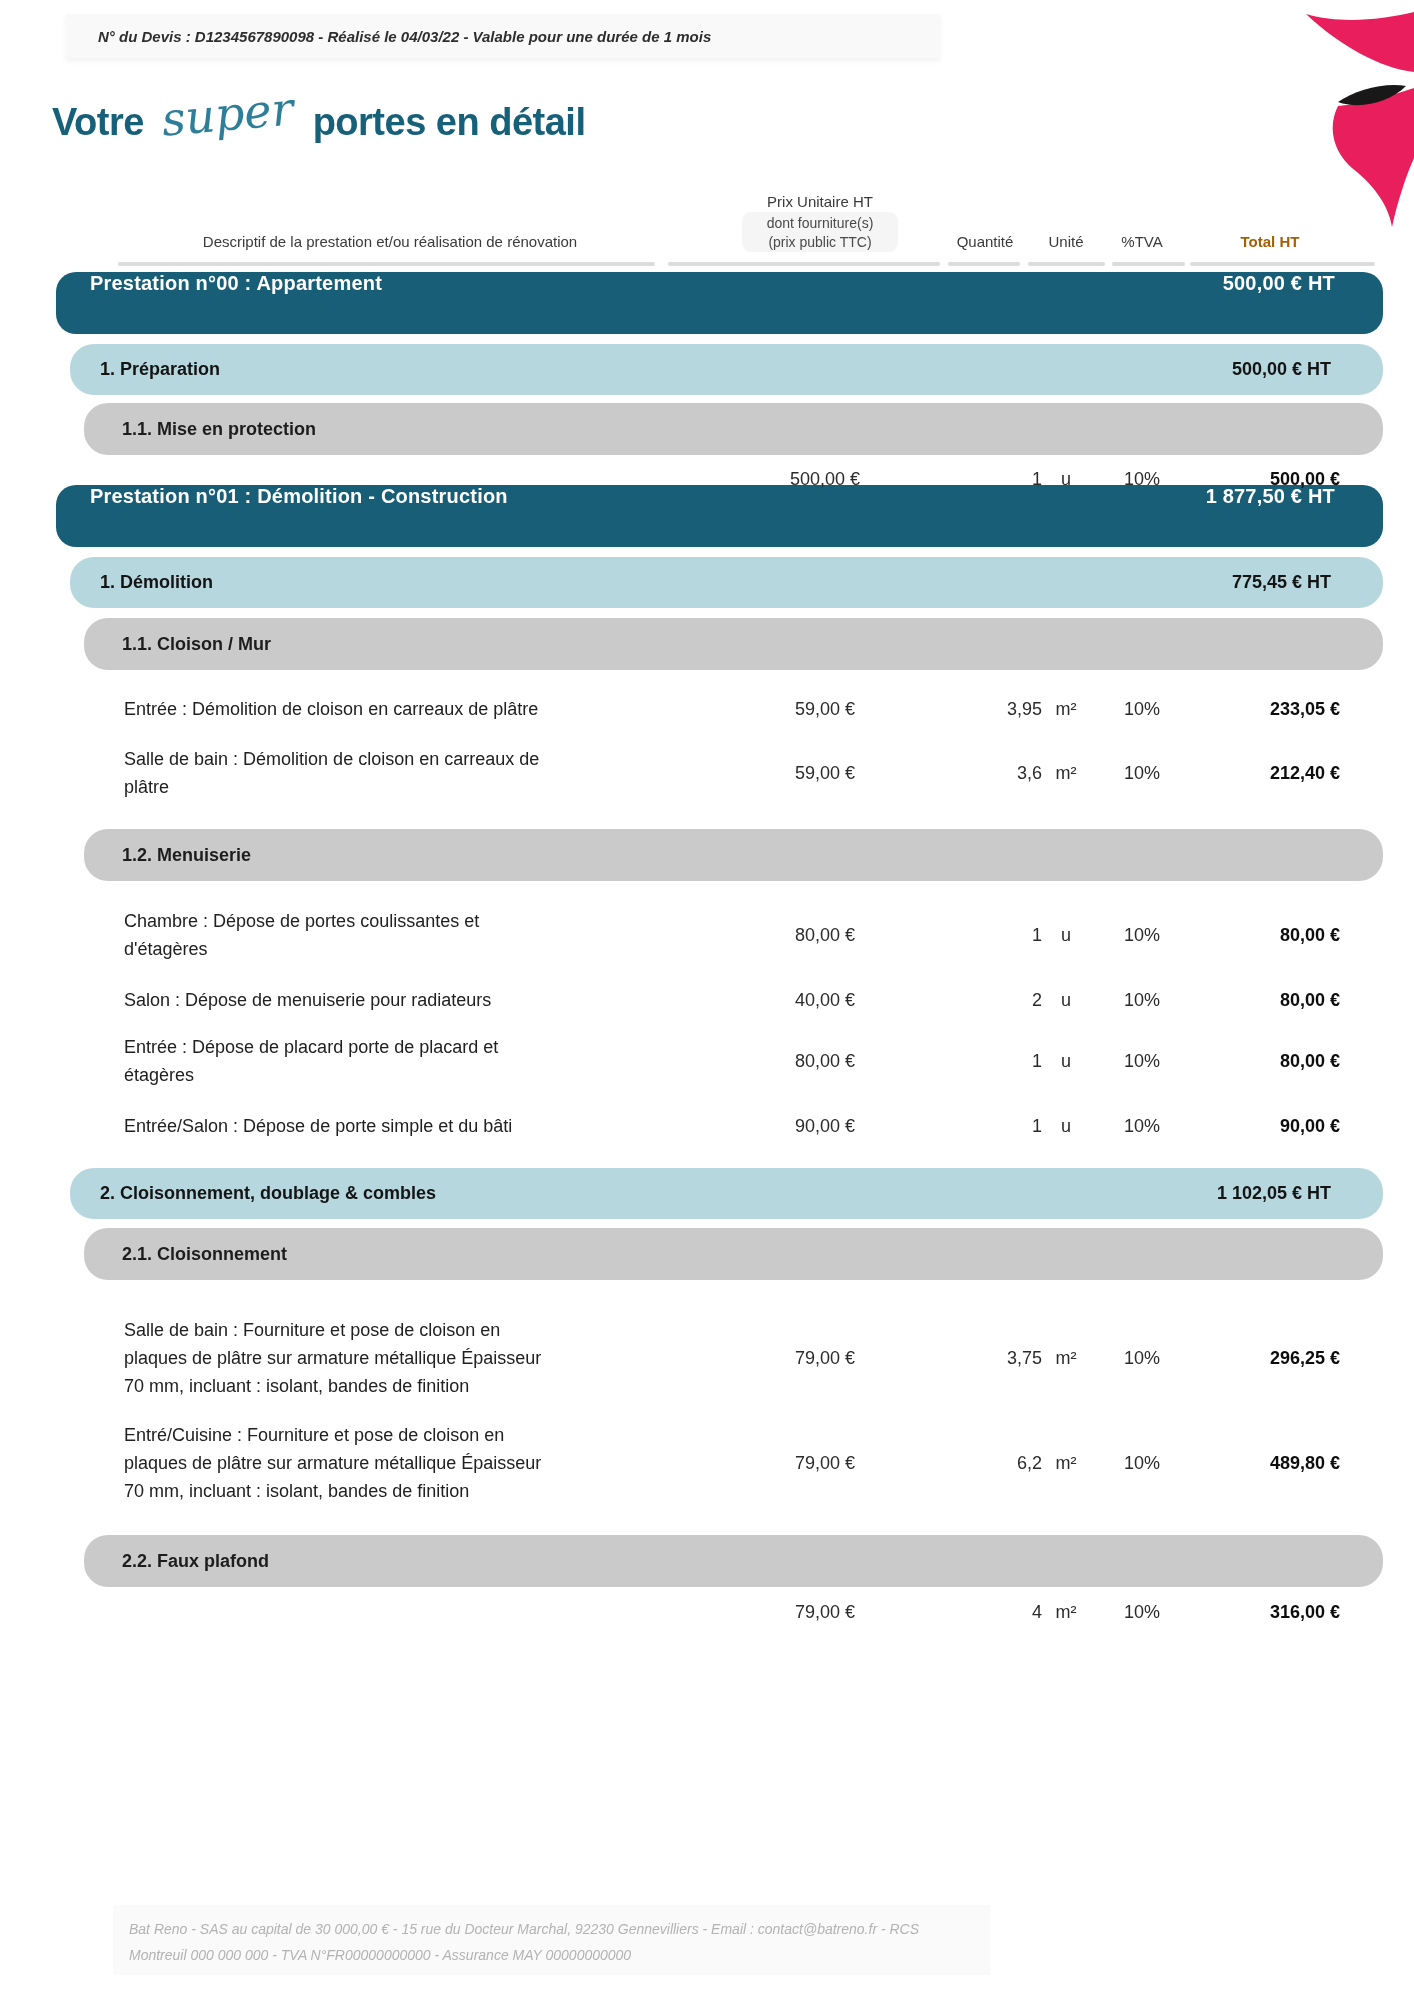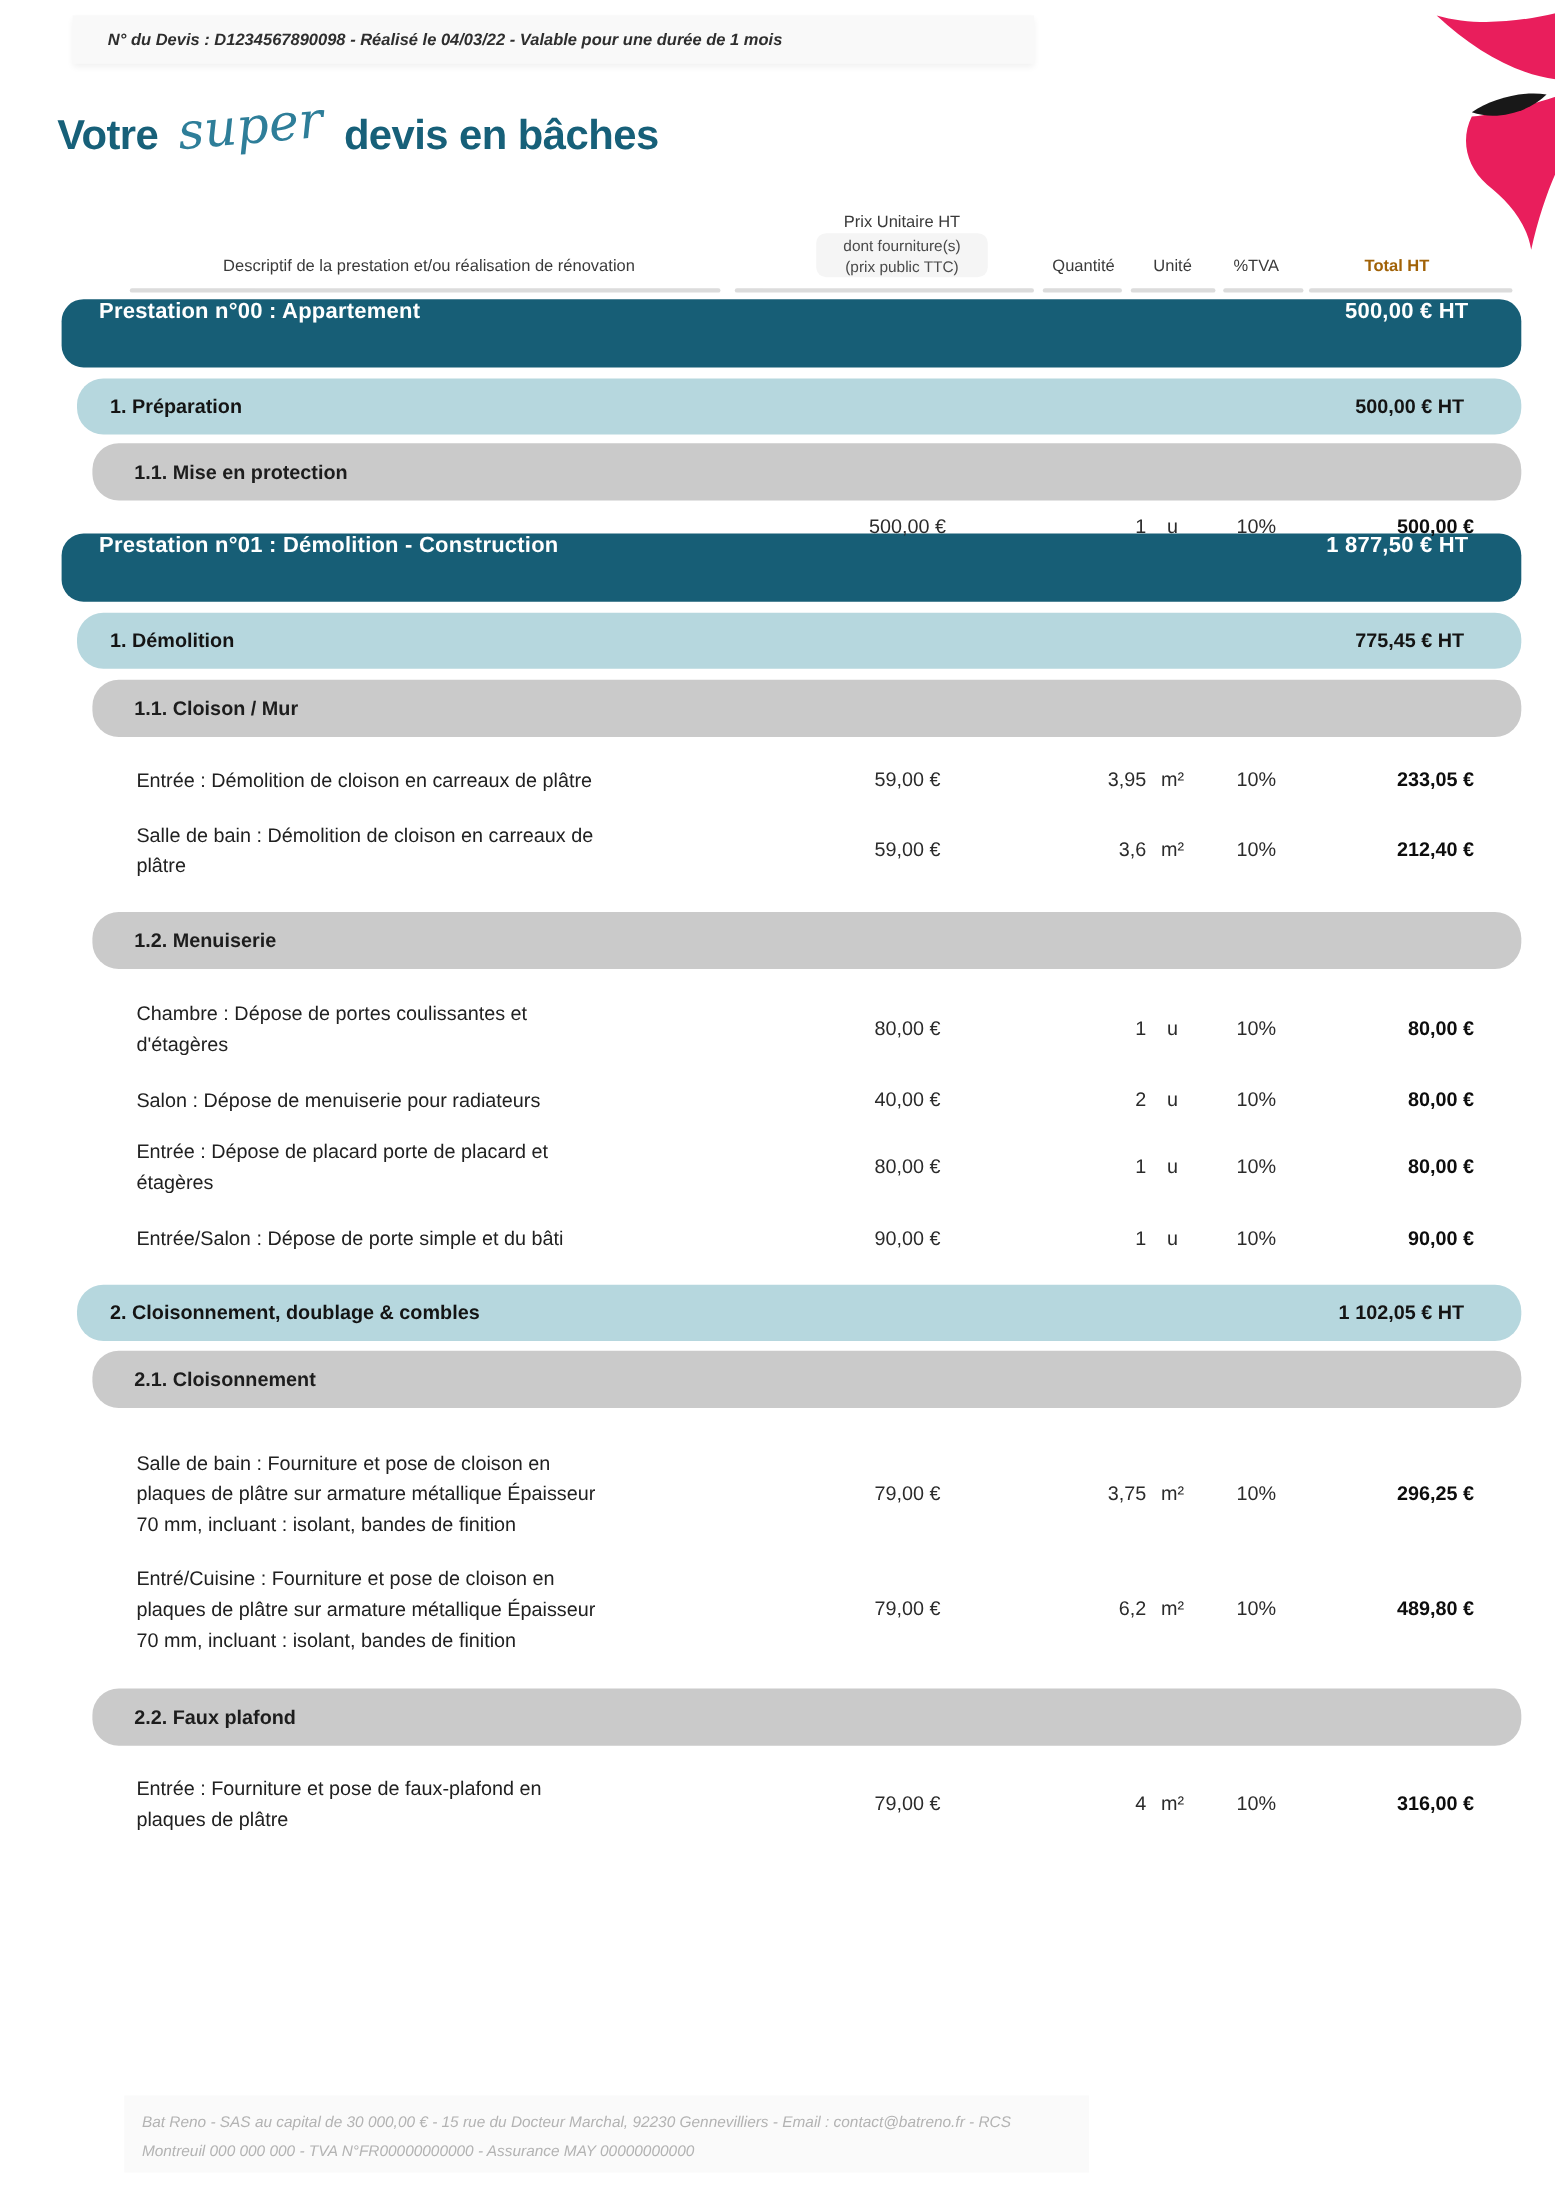--- a/index.html
+++ b/index.html
@@ -71,21 +71,21 @@
 
   <svg class="logo" viewBox="0 0 114 222" aria-hidden="true">
     <path d="M 6 4 C 40 14, 80 10, 114 2 L 114 62 C 80 58, 40 36, 6 4 Z" fill="#E91E5C"></path>
     <path d="M 38 96 C 60 94, 90 86, 114 78 L 114 148 C 106 166, 98 190, 92 217 C 88 192, 70 172, 52 158 C 32 140, 28 116, 38 96 Z" fill="#E91E5C"></path>
     <path d="M 38 92 C 55 80, 85 72, 106 76 C 90 92, 60 100, 38 92 Z" fill="#181818"></path>
   </svg>
 
   <div class="title">
     <span class="t">Votre</span>
     <span class="script">super</span>
-    <span class="t">devis en bâches</span>
+    <span class="t">portes en détail</span>
   </div>
 
   <div class="hlabel" style="left:190px;top:233px;width:400px;">Descriptif de la prestation et/ou réalisation de rénovation</div>
   <div class="hlabel" style="left:740px;top:193px;width:160px;">Prix Unitaire HT</div>
   <div class="pill">
     <div>dont fourniture(s)</div>
     <div>(prix public TTC)</div>
   </div>
   <div class="hlabel" style="left:945px;top:233px;width:80px;">Quantité</div>
   <div class="hlabel" style="left:1036px;top:233px;width:60px;">Unité</div>
@@ -215,21 +215,20 @@
       <span class="v unit">m²</span>
       <span class="v tva">10%</span>
       <span class="v total">489,80 €</span>
     </div>
 
     <div class="banner-l3 mt30">
       <span>2.2. Faux plafond</span>
     </div>
 
     <div class="row mt25">
-      <div class="desc">Entrée : Fourniture et pose de faux-plafond en plaques de plâtre</div>
       <span class="v price">79,00 €</span>
       <span class="v qty">4</span>
       <span class="v unit">m²</span>
       <span class="v tva">10%</span>
       <span class="v total">316,00 €</span>
     </div>
 
   </div>
 
   <div class="footer">

